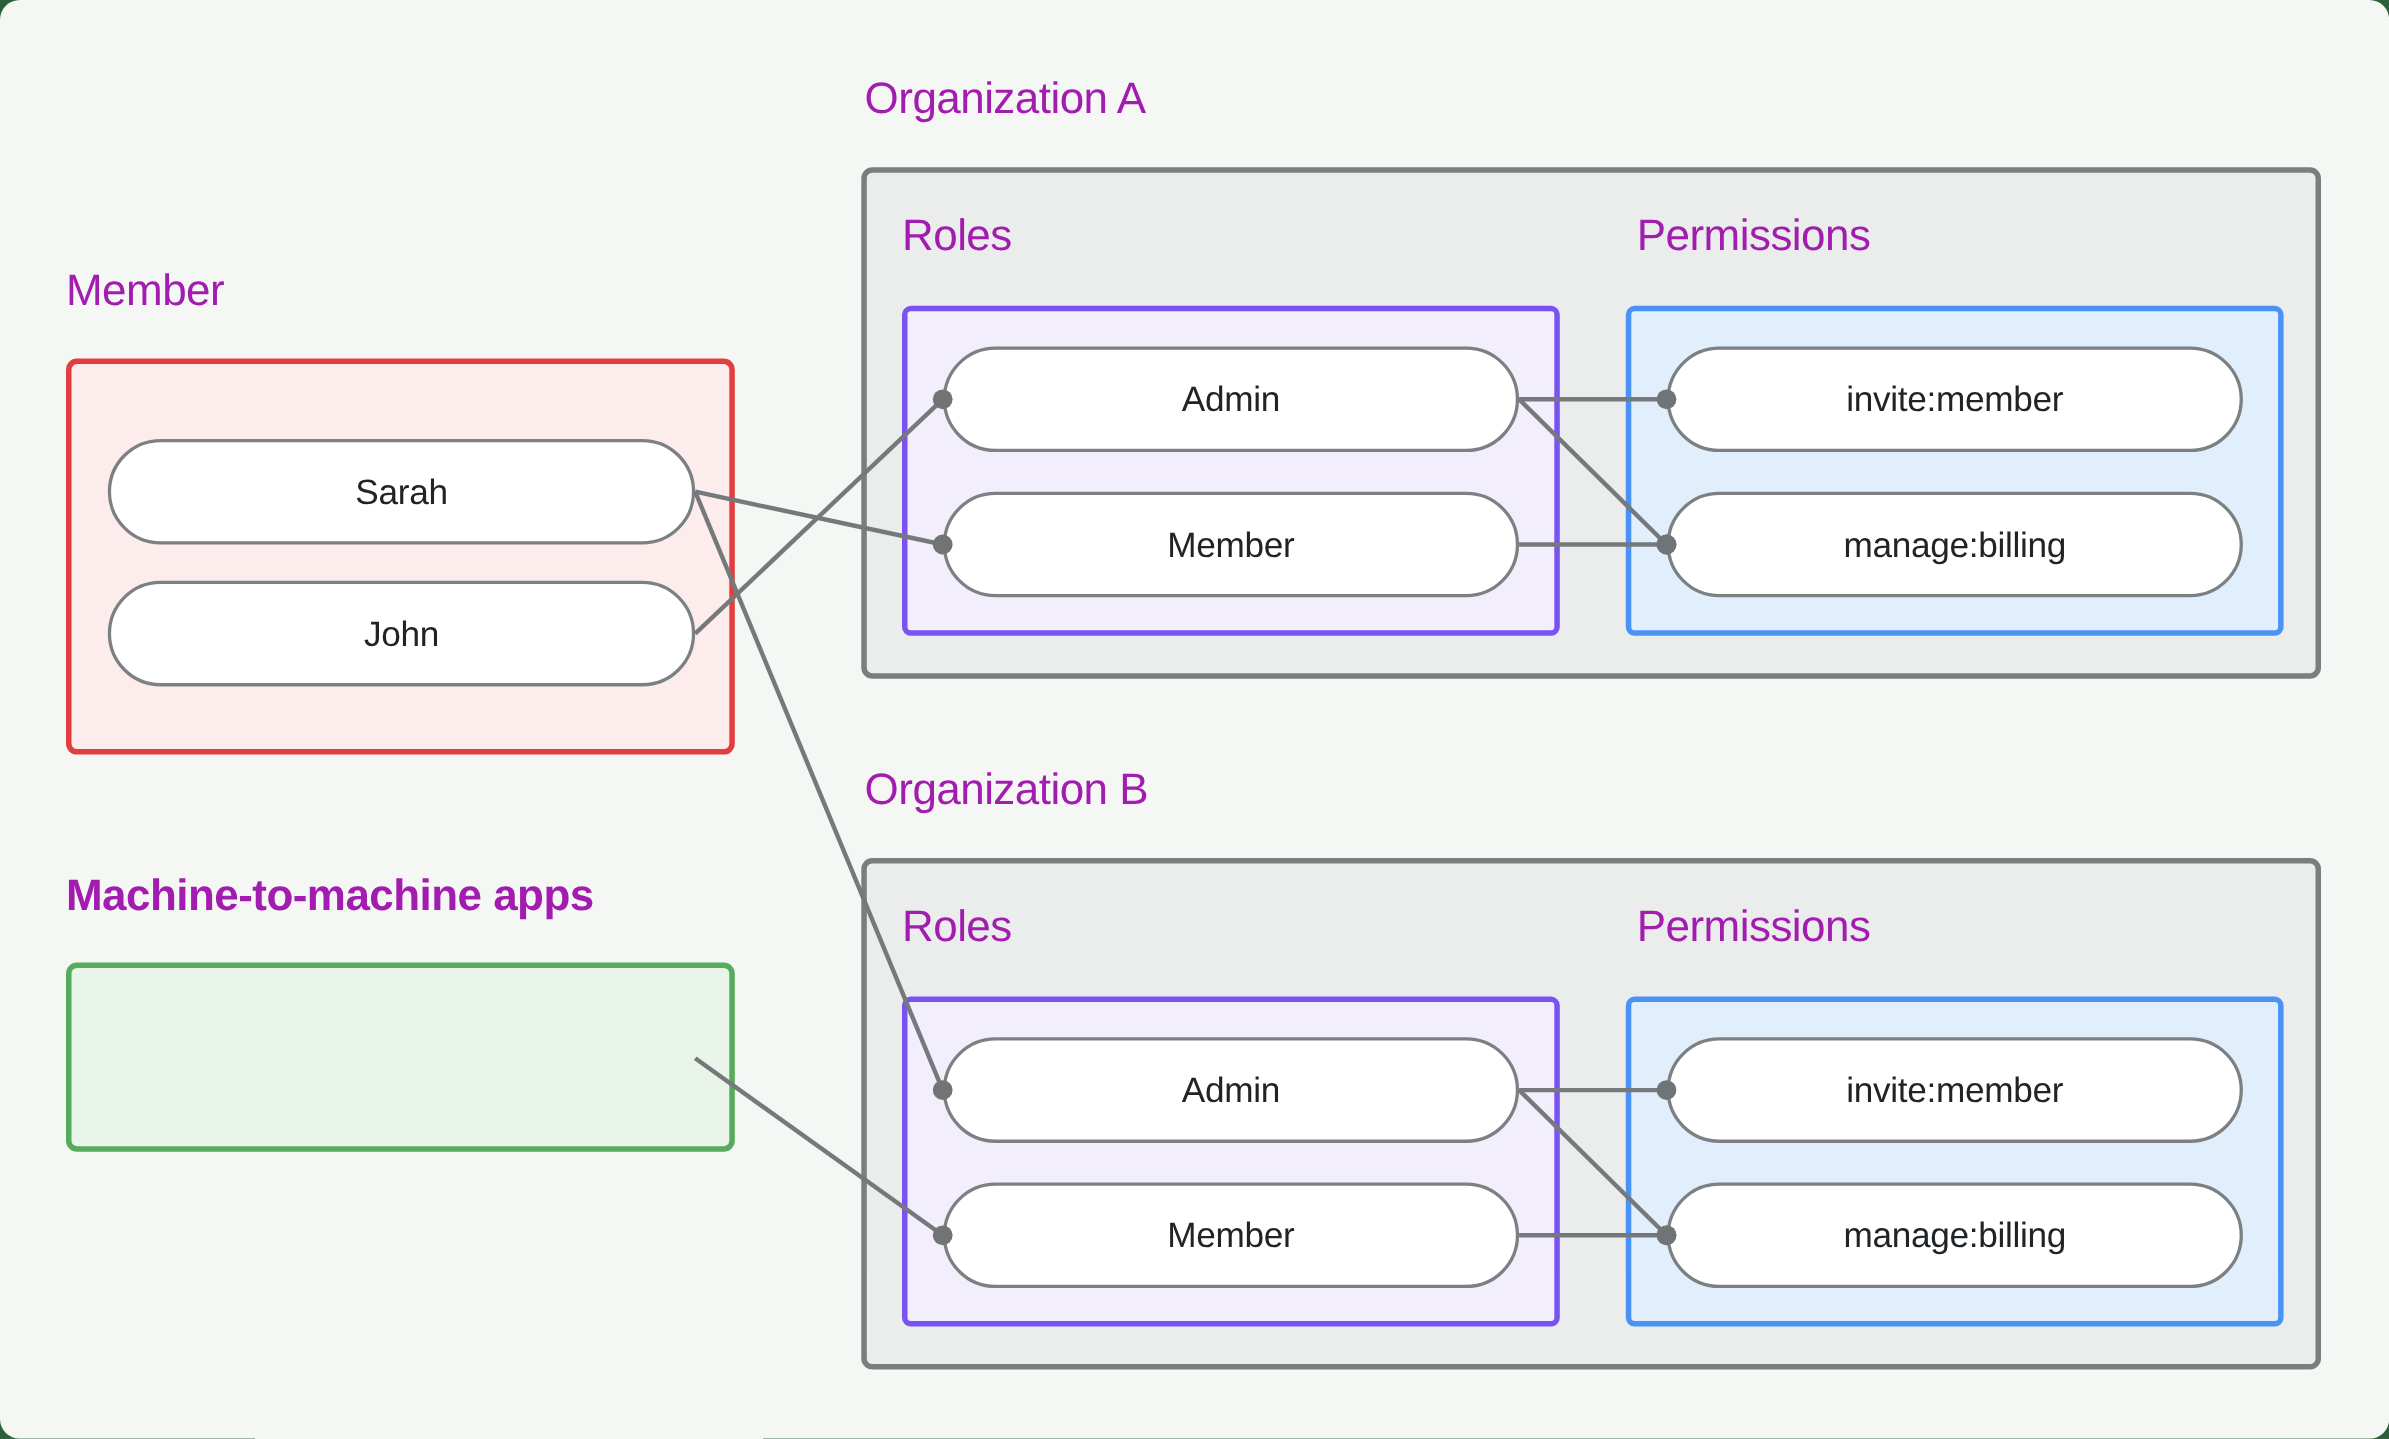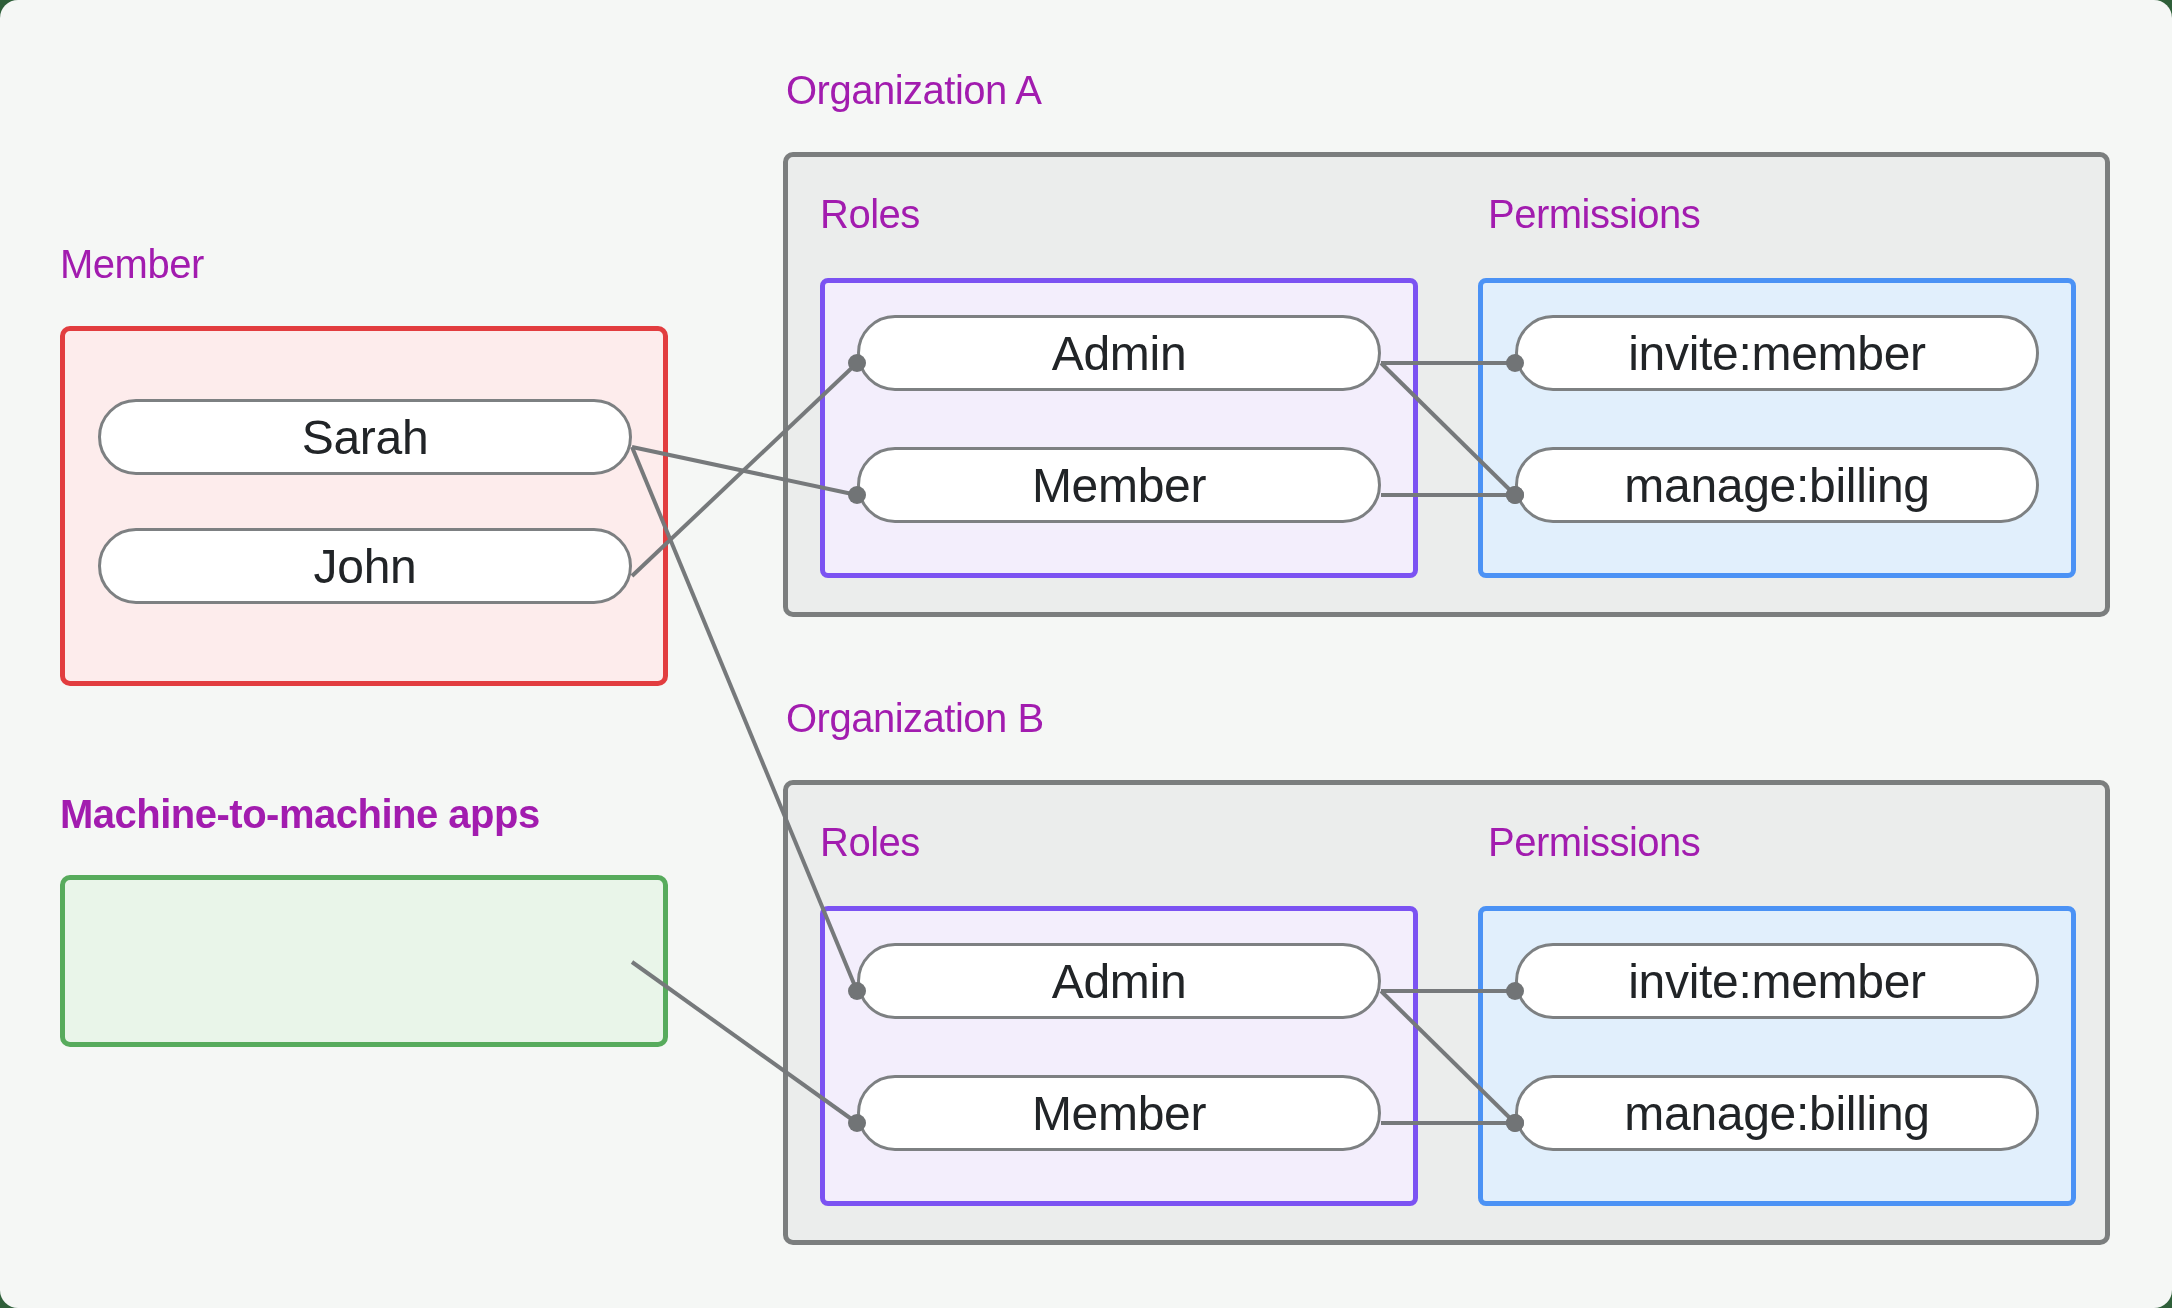--- a/index.html
+++ b/index.html
@@ -51,29 +51,29 @@
     border: 5px solid #7b52f2;
     border-radius: 8px;
   }
   .perms-box {
     background: #e1effc;
     border: 5px solid #4b92f5;
     border-radius: 8px;
   }
   .pill {
     position: absolute;
-    height: 76px;
+    height: 96px;
     background: #ffffff;
     border: 3px solid #7d8082;
     border-radius: 48px;
     box-sizing: border-box;
     display: flex;
     align-items: center;
     justify-content: center;
-    font-size: 48px;
+    font-size: 32px;
     font-weight: 400;
     color: #212427;
     letter-spacing: -0.3px;
     white-space: nowrap;
   }
   #edges-svg {
     position: absolute;
     inset: 0;
     width: 100%;
     height: 100%;

